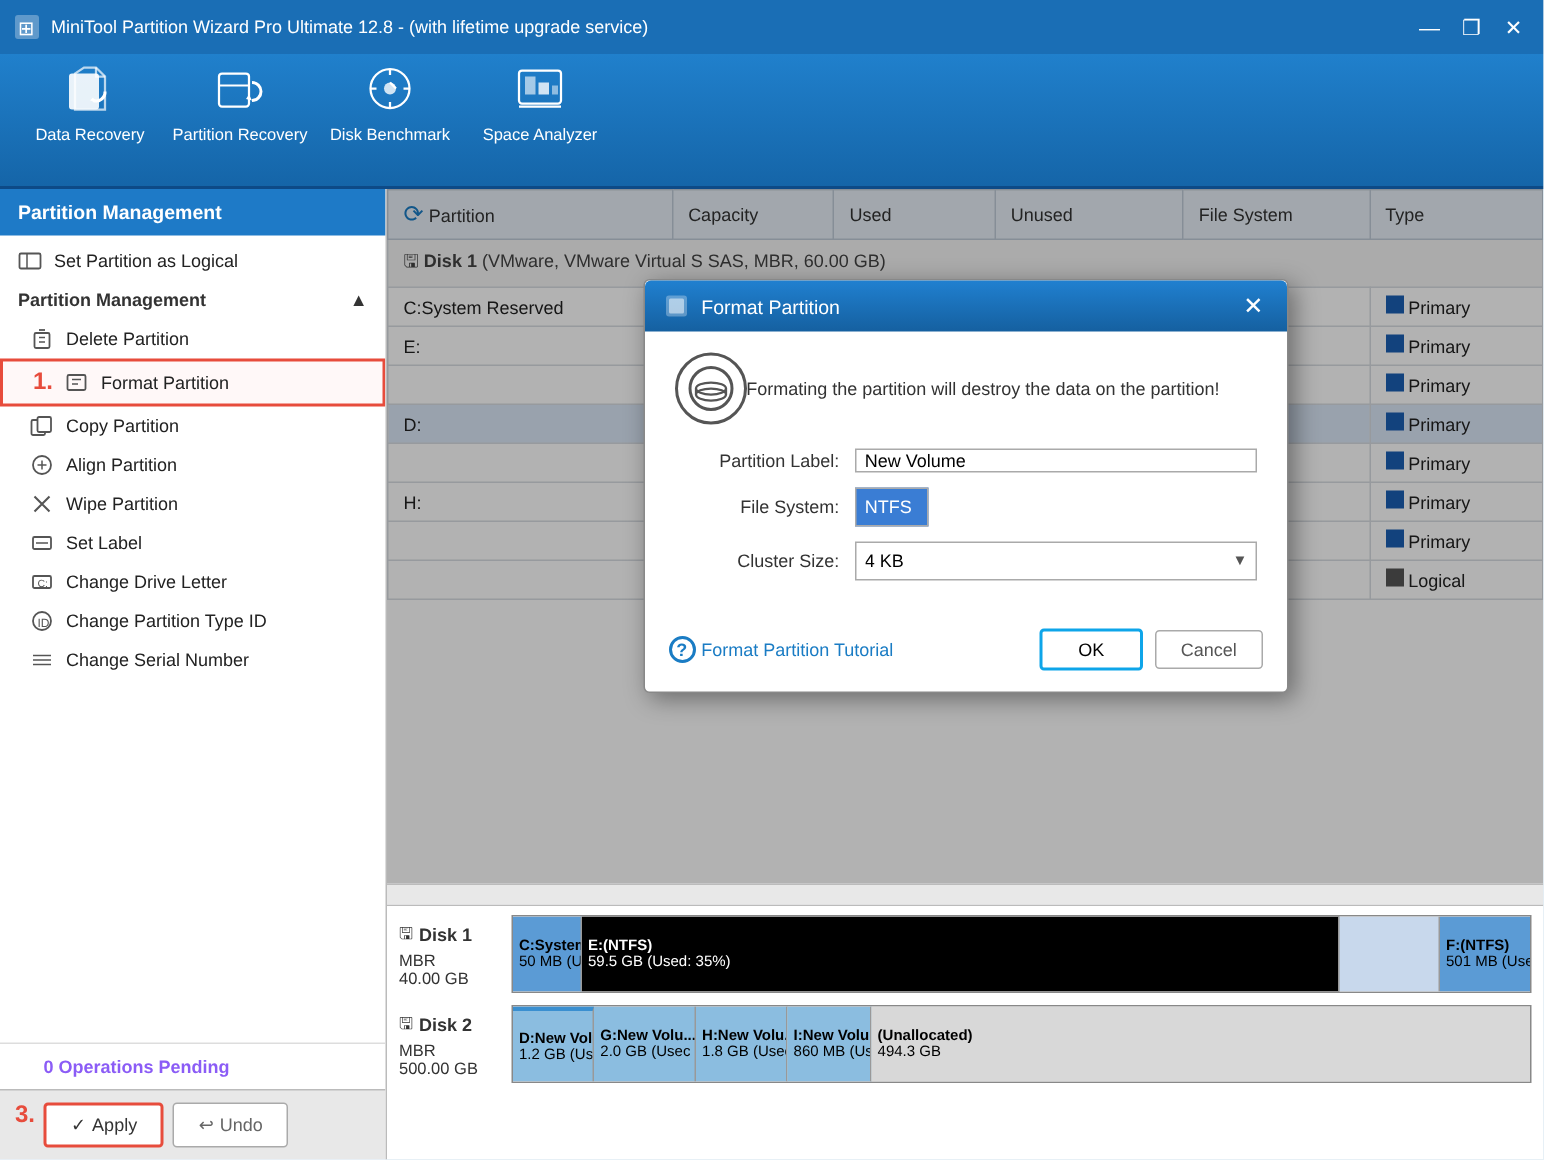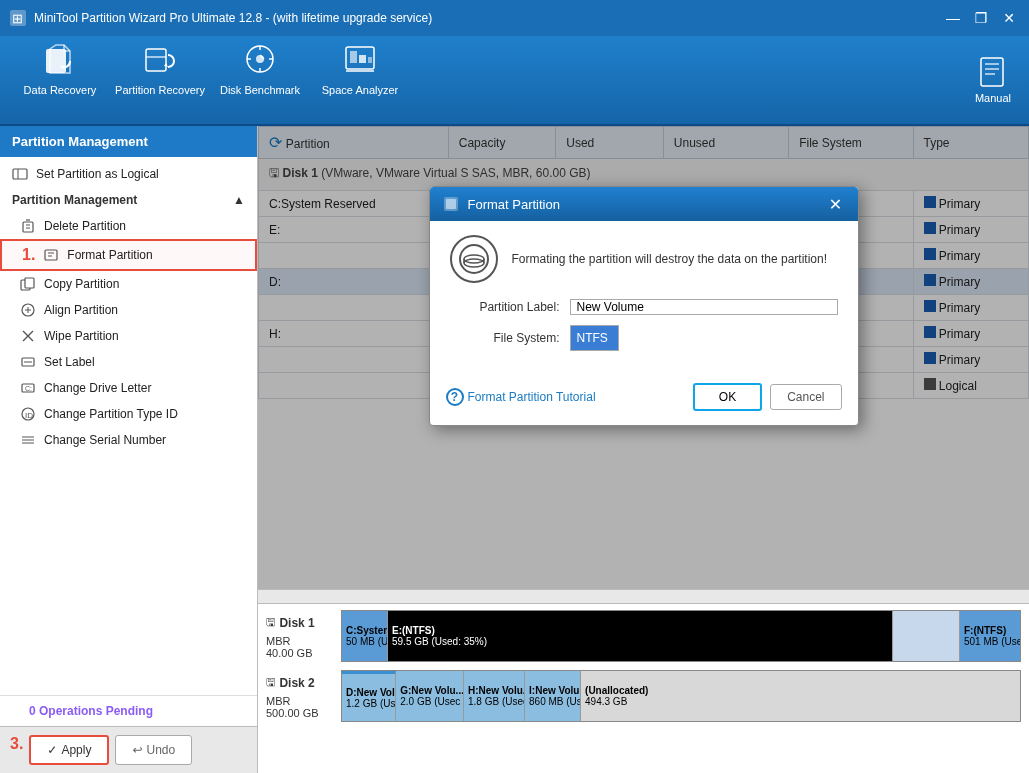--- a/index.html
+++ b/index.html
@@ -236,21 +236,21 @@
     .modal-title {
       display: flex; align-items: center; gap: 8px; font-size: 13px; font-weight: 500;
     }
     .modal-close-btn {
       width: 20px; height: 20px; background: transparent; border: none;
       color: white; cursor: pointer; font-size: 16px;
       display: flex; align-items: center; justify-content: center;
     }
     .modal-body { padding: 14px 20px; }
     .modal-warning {
-      display: flex; align-items: center; gap: 14px; margin-bottom: 16px;
+      display: flex; align-items: center; gap: 0; margin-bottom: 16px;
     }
     .warning-icon {
       width: 48px; height: 48px; border: 2px solid #555; border-radius: 50%;
       display: flex; align-items: center; justify-content: center;
       flex-shrink: 0; font-size: 24px; color: #555;
     }
     .warning-text { font-size: 12px; color: #333; font-weight: 500; }
     .form-row {
       display: flex; align-items: center; margin-bottom: 10px;
     }
@@ -368,29 +368,20 @@
         <rect x="4" y="6" width="28" height="22" rx="2" fill="none" stroke="white" stroke-width="1.5"></rect>
         <rect x="8" y="10" width="7" height="12" fill="white" opacity="0.6"></rect>
         <rect x="17" y="14" width="7" height="8" fill="white" opacity="0.8"></rect>
         <rect x="26" y="16" width="4" height="6" fill="white" opacity="0.5"></rect>
         <line x1="4" y1="30" x2="32" y2="30" stroke="white" stroke-width="1.5"></line>
       </svg>
     </div>
     <span class="toolbar-label">Space Analyzer</span>
   </div>
   <div class="toolbar-spacer"></div>
-  <div class="toolbar-manual">
-    <svg width="32" height="32" viewBox="0 0 32 32">
-      <rect x="4" y="2" width="22" height="28" rx="2" fill="none" stroke="white" stroke-width="1.5"></rect>
-      <line x1="8" y1="8" x2="22" y2="8" stroke="white" stroke-width="1.2"></line>
-      <line x1="8" y1="13" x2="22" y2="13" stroke="white" stroke-width="1.2"></line>
-      <line x1="8" y1="18" x2="18" y2="18" stroke="white" stroke-width="1.2"></line>
-    </svg>
-    <span class="toolbar-label">Manual</span>
-  </div>
 </div>
 
 <div class="main-area">
 
   <div class="sidebar">
     <div class="sidebar-header">
       <span>Partition Management</span>
     </div>
     <div class="sidebar-content">
       <div class="sidebar-item" style="padding-left:12px;">
@@ -630,20 +621,31 @@
                   <option>FAT32</option>
                   <option>FAT16</option>
                   <option>exFAT</option>
                   <option>Ext2</option>
                   <option>Ext3</option>
                   <option>Ext4</option>
                 </select>
               </div>
             </div>
 
+            <div class="form-row">
+              <label class="form-label">Cluster Size:</label>
+              <div class="form-select2-wrap">
+                <select class="form-select2">
+                  <option>4 KB</option>
+                  <option>8 KB</option>
+                  <option>16 KB</option>
+                  <option>32 KB</option>
+                </select>
+              </div>
+            </div>
           </div>
 
           <div class="modal-footer">
             <div class="modal-help">
               <div class="help-icon">?</div>
               <a class="help-link" href="#">Format Partition Tutorial</a>
             </div>
             <button class="btn-ok">OK</button>
             <button class="btn-cancel">Cancel</button>
           </div>

